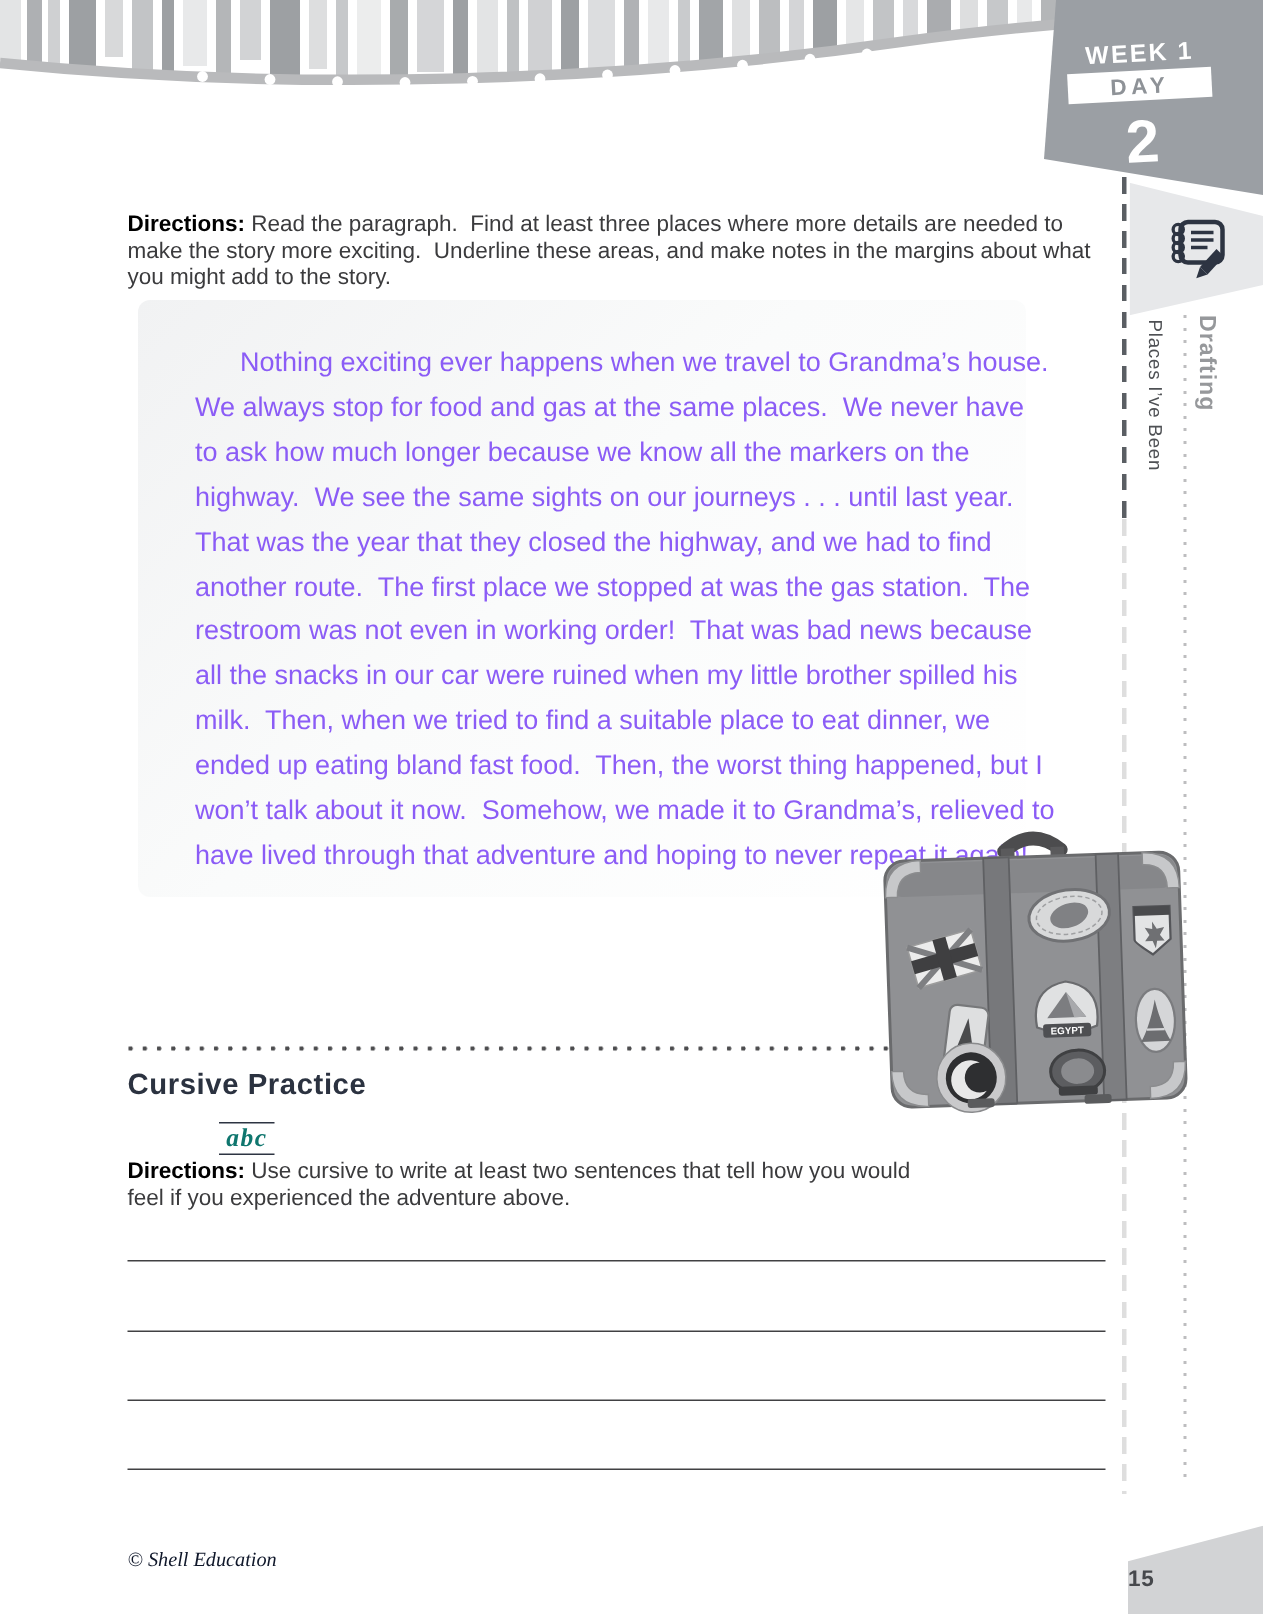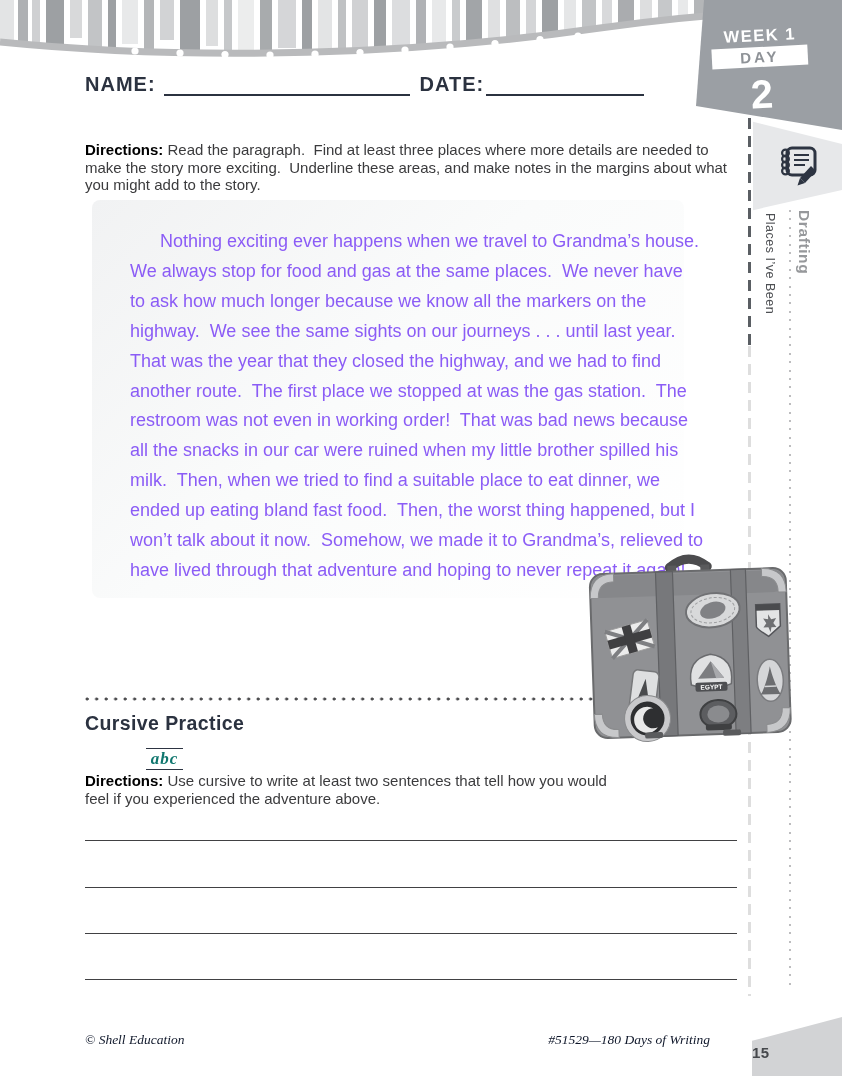--- a/index.html
+++ b/index.html
@@ -173,26 +173,20 @@
       <polygon points="704,0 842,0 842,130 696,106" fill="#9b9fa4"></polygon>
       <g transform="rotate(-3 760 60)">
         <text x="761" y="41" text-anchor="middle" font-size="16.5" font-weight="bold" letter-spacing="1.5" fill="#ffffff" font-family="Liberation Sans, sans-serif">WEEK 1</text>
         <rect x="712" y="47" width="96" height="20" fill="#ffffff"></rect>
         <text x="760" y="62.5" text-anchor="middle" font-size="15" font-weight="bold" letter-spacing="3" fill="#8e9297" font-family="Liberation Sans, sans-serif">DAY</text>
         <text x="760" y="108" text-anchor="middle" font-size="40" font-weight="bold" fill="#ffffff" font-family="Liberation Sans, sans-serif">2</text>
       </g>
     </g>
   </svg>
 
-  <div class="name-row">
-    <span>NAME:</span>
-    <span class="blankline name-blank"></span>
-    <span>DATE:</span>
-    <span class="blankline date-blank"></span>
-  </div>
 
   <p class="directions" id="directions-reading">
     <b class="dir-label">Directions:</b>
     <span class="dir-lines">Read the paragraph.  Find at least three places where more details are needed to
 make the story more exciting.  Underline these areas, and make notes in the margins about what
 you might add to the story.</span>
   </p>
 
   <div id="story-panel"></div>
   <div id="story">      Nothing exciting ever happens when we travel to Grandma’s house.
@@ -299,18 +293,17 @@
     <g transform="translate(183,138)">
       <ellipse rx="13" ry="21" fill="#d5d6d8" stroke="#7b7c7f" stroke-width="1.5"></ellipse>
       <path d="M0,-14 C2,-4 6,8 10,14 L-10,14 C-6,8 -2,-4 0,-14 Z" fill="#6c6d70"></path>
       <path d="M-6,6 L6,6" stroke="#d5d6d8" stroke-width="1.5"></path>
     </g>
     <rect x="56" y="186" width="18" height="6" rx="2" fill="#5a5b5d"></rect>
     <rect x="134" y="186" width="18" height="6" rx="2" fill="#5a5b5d"></rect>
   </svg>
 
   <div class="footer-text" id="footer-copyright">© Shell Education</div>
-  <div class="footer-text" id="footer-edition">#51529—180 Days of Writing</div>
   <div id="page-box">
     <div id="page-number">15</div>
   </div>
 
 </div>
 
 </body></html>

